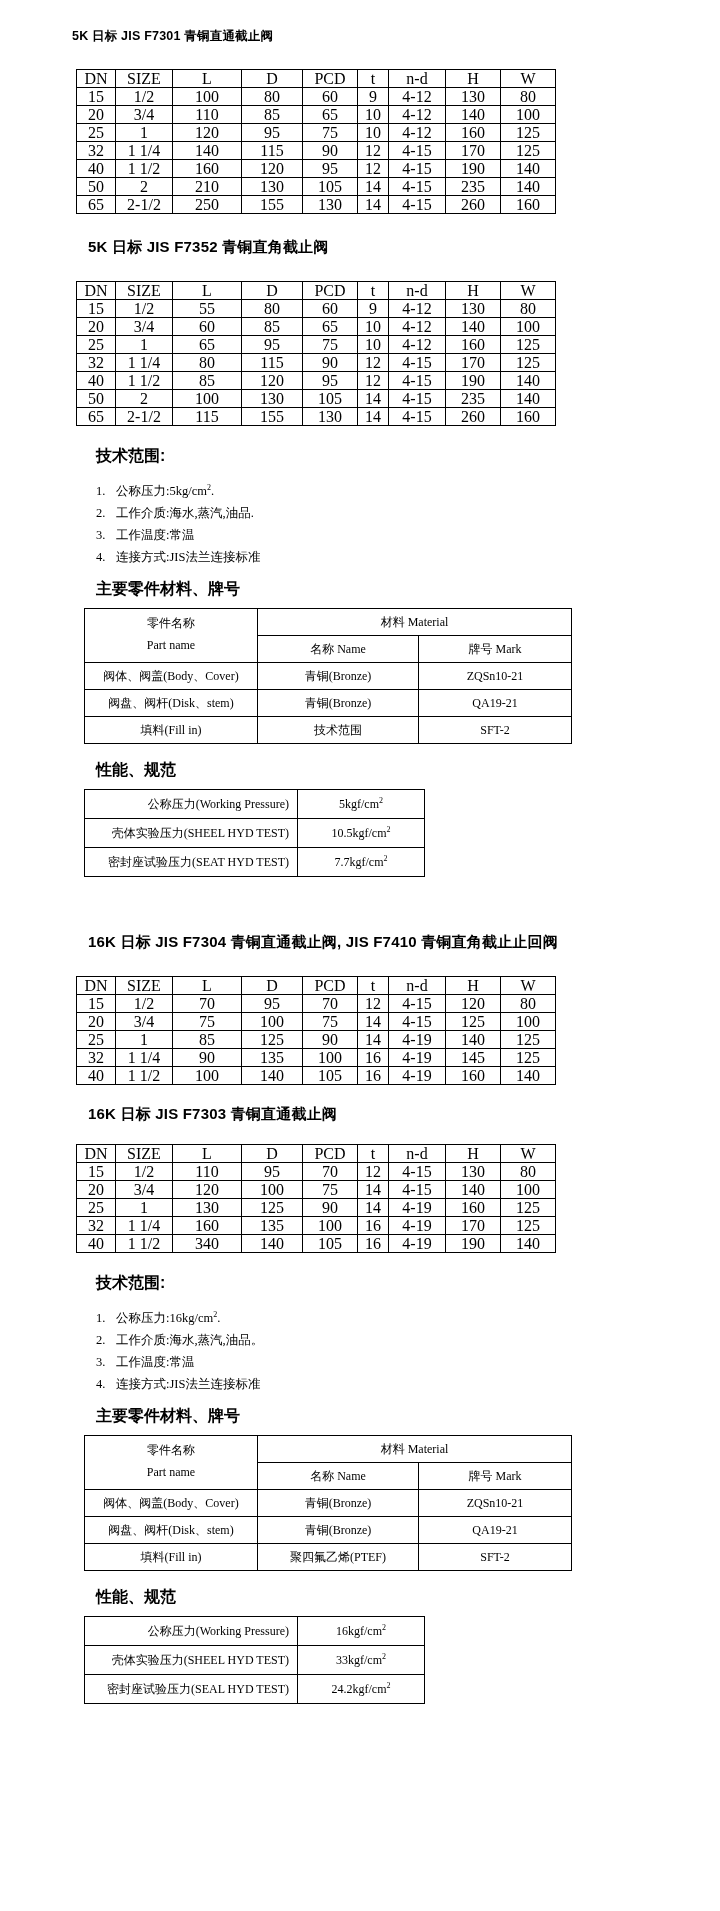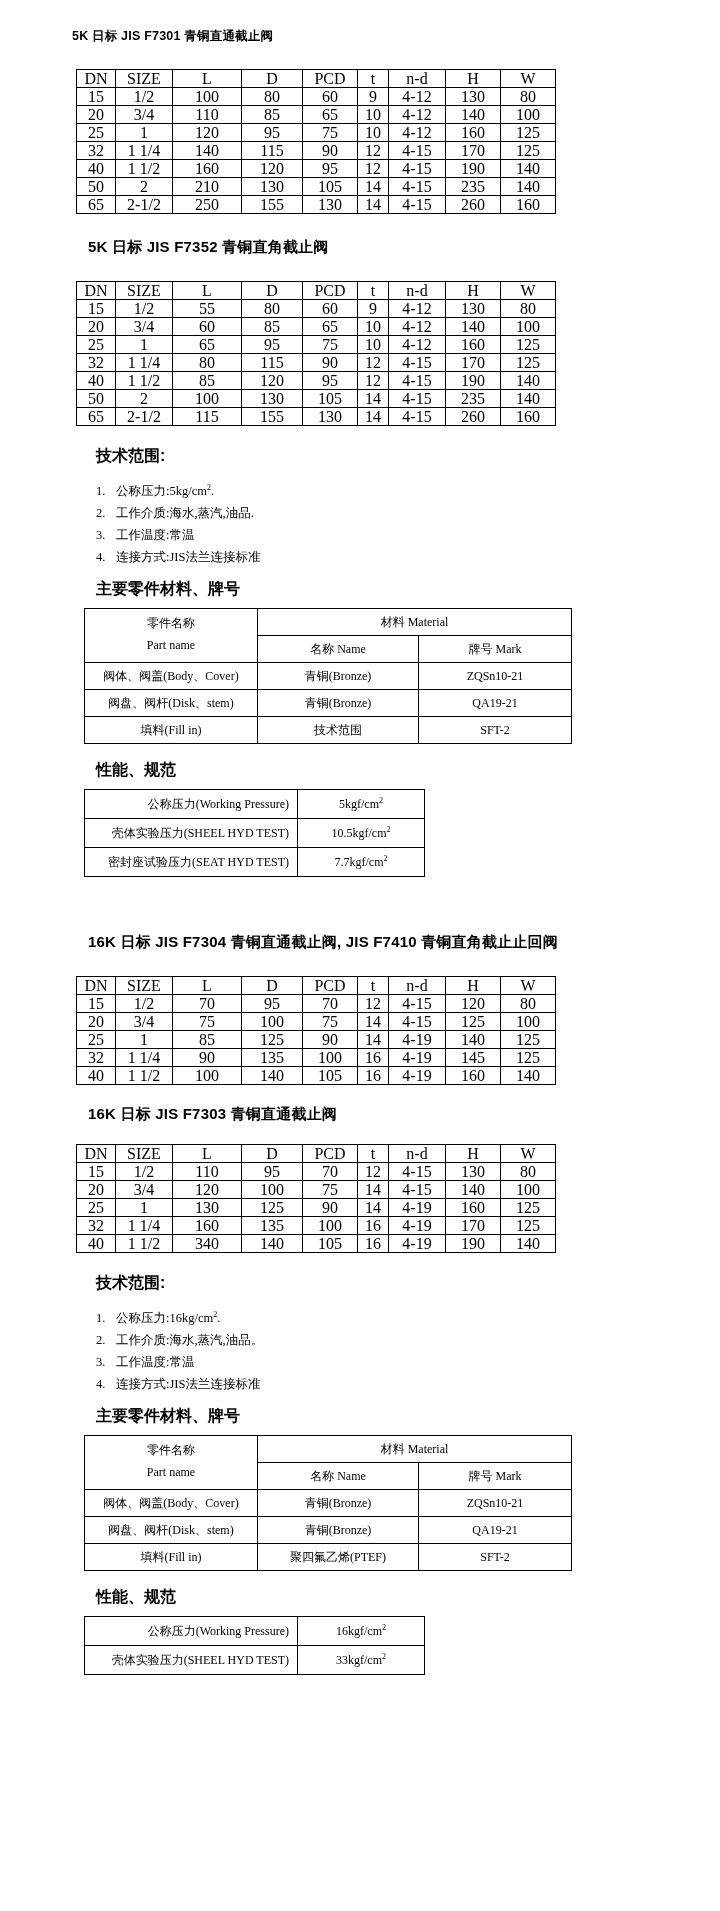--- a/index.html
+++ b/index.html
@@ -600,16 +600,20 @@
   <table class="perf">
     <tbody id="perf-16k">
         <tr>
           <td class="perf-label">公称压力(Working Pressure)</td>
           <td class="perf-val">16kgf/cm<sup>2</sup></td>
         </tr>
         <tr>
           <td class="perf-label">壳体实验压力(SHEEL HYD TEST)</td>
           <td class="perf-val">33kgf/cm<sup>2</sup></td>
         </tr>
+        <tr>
+          <td class="perf-label">密封座试验压力(SEAL HYD TEST)</td>
+          <td class="perf-val">24.2kgf/cm<sup>2</sup></td>
+        </tr>
       </tbody>
   </table>
 
 </div>
 
 </body></html>

